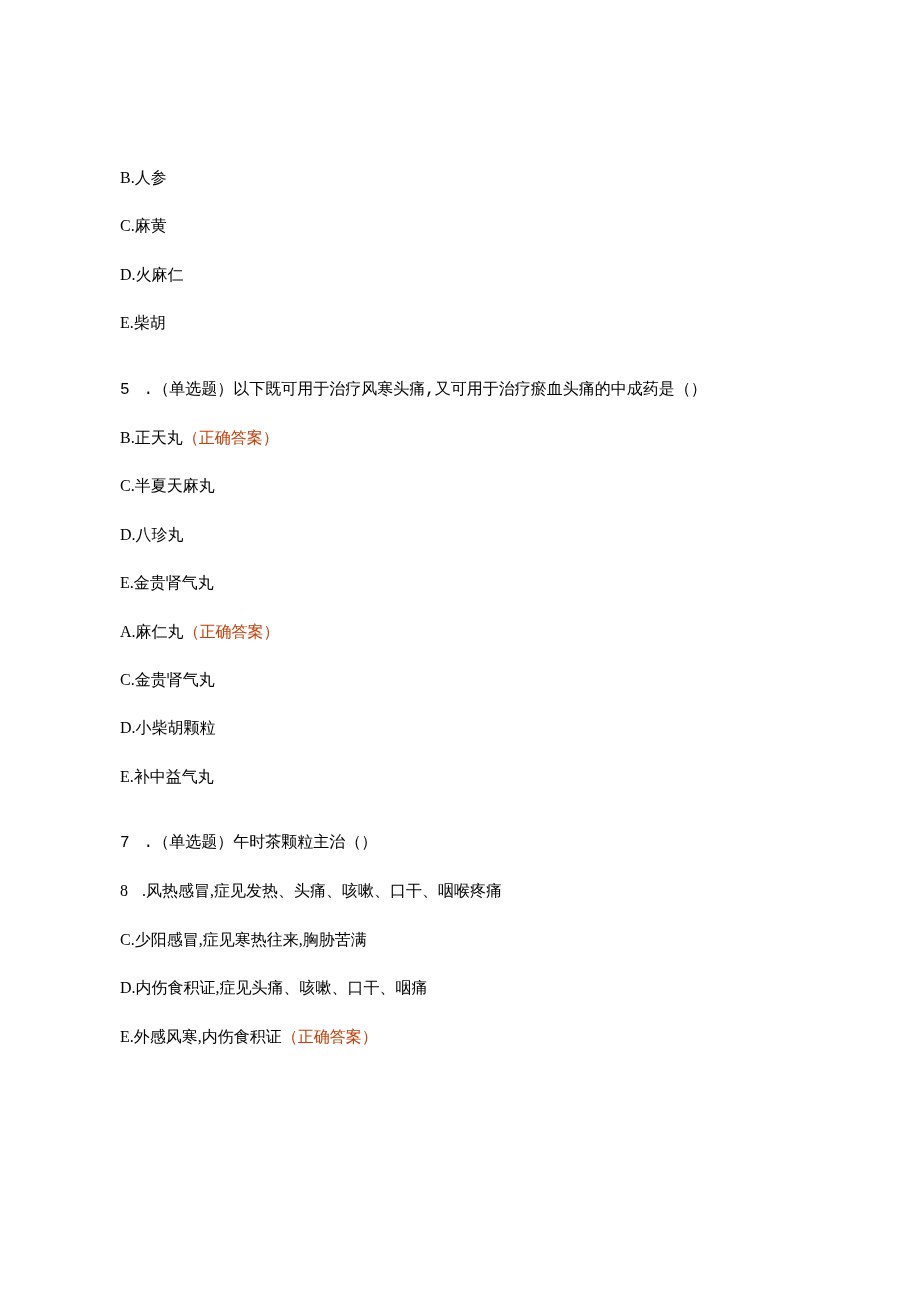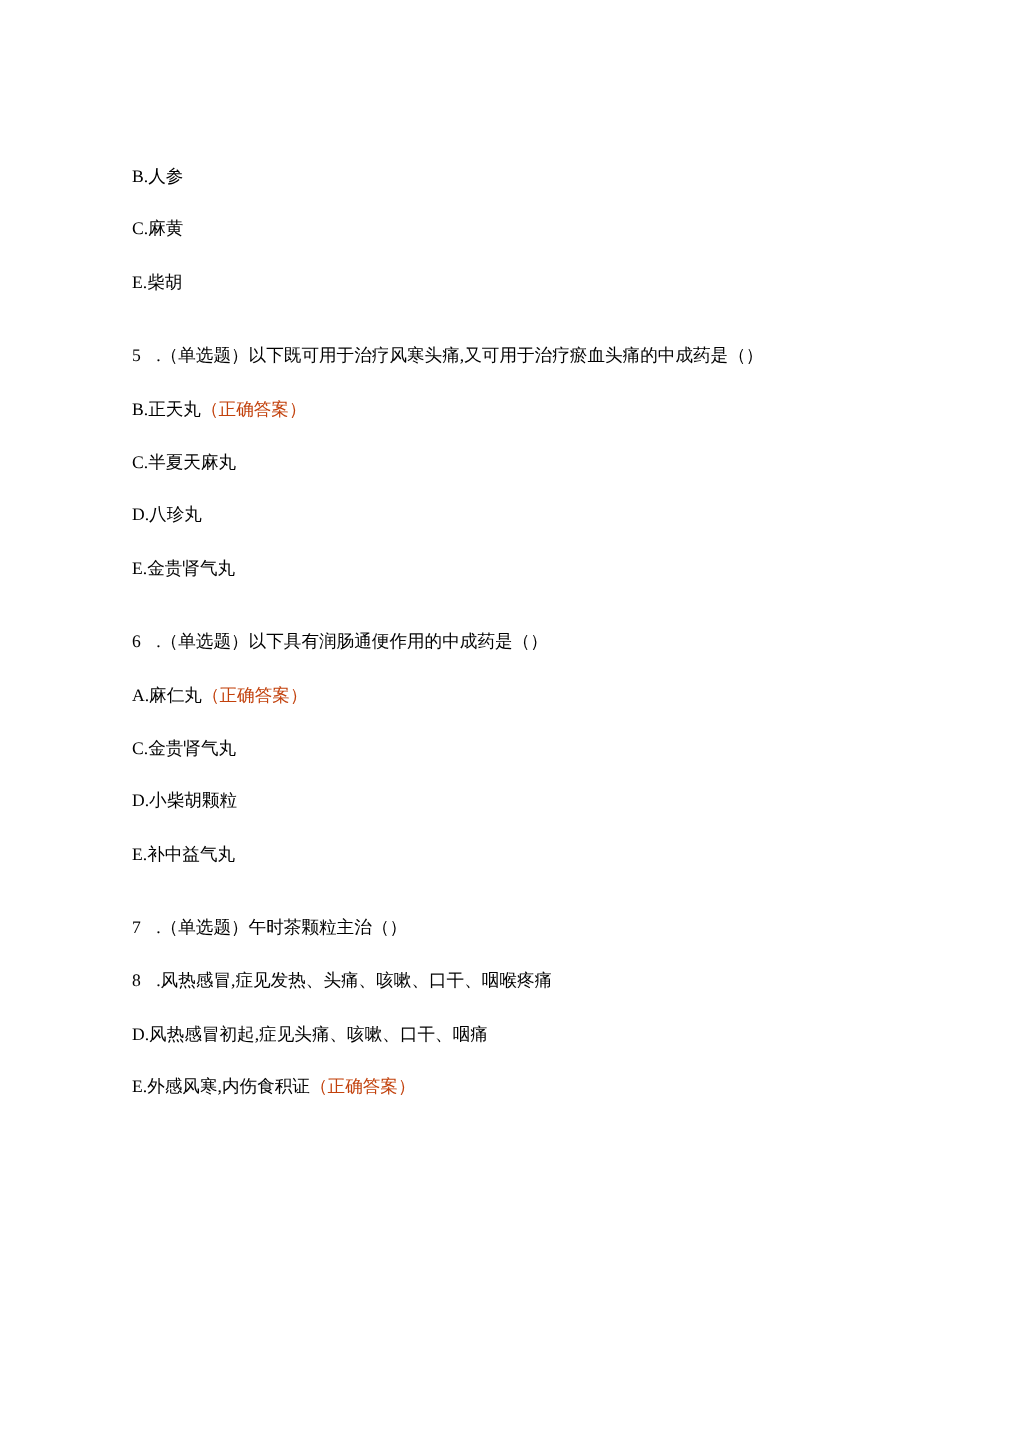--- a/index.html
+++ b/index.html
@@ -16,49 +16,51 @@
       height: 1301px;
       padding: 150px 120px 100px 120px;
       line-height: 1.4;
     }
     .line {
       margin-bottom: 26px;
     }
     .question-stem {
       margin-top: 44px;
       margin-bottom: 26px;
+      font-family: Liberation Mono, monospace;
     }
     .first-line {
-      margin-top: 0;
+      margin-top: 17px;
     }
     .correct {
       color: #c2410c;
     }
     .q-num {
       display: inline;
     }
     .q-gap {
       display: inline-block;
       width: 14px;
     }
   </style>
 </head>
 <body>
 
 <div id="content">
     <div class="line first-line">B.人参</div>
     <div class="line">C.麻黄</div>
+    <div class="line">D.火麻仁</div>
     <div class="line">E.柴胡</div>
     <div class="line question-stem"><span class="q-num">5</span><span class="q-gap"></span><span>.（单选题）</span><span>以下既可用于治疗风寒头痛,又可用于治疗瘀血头痛的中成药是（）</span></div>
     <div class="line"><span>B.正天丸</span><span class="correct">（正确答案）</span></div>
     <div class="line"><span>C.半夏天麻丸</span></div>
     <div class="line"><span>D.八珍丸</span></div>
     <div class="line"><span>E.金贵肾气丸</span></div>
-    <div class="line question-stem"><span class="q-num">6</span><span class="q-gap"></span><span>.（单选题）</span><span>以下具有润肠通便作用的中成药是（）</span></div>
     <div class="line"><span>A.麻仁丸</span><span class="correct">（正确答案）</span></div>
     <div class="line"><span>C.金贵肾气丸</span></div>
     <div class="line"><span>D.小柴胡颗粒</span></div>
     <div class="line"><span>E.补中益气丸</span></div>
     <div class="line question-stem"><span class="q-num">7</span><span class="q-gap"></span><span>.（单选题）</span><span>午时茶颗粒主治（）</span></div>
     <div class="line"><span class="q-num">8</span><span class="q-gap"></span><span>.风热感冒,症见发热、头痛、咳嗽、口干、咽喉疼痛</span></div>
-    <div class="line"><span>D.风热感冒初起,症见头痛、咳嗽、口干、咽痛</span></div>
+    <div class="line"><span>C.少阳感冒,症见寒热往来,胸胁苦满</span></div>
+    <div class="line"><span>D.内伤食积证,症见头痛、咳嗽、口干、咽痛</span></div>
     <div class="line"><span>E.外感风寒,内伤食积证</span><span class="correct">（正确答案）</span></div>
   </div>
 
 </body></html>

